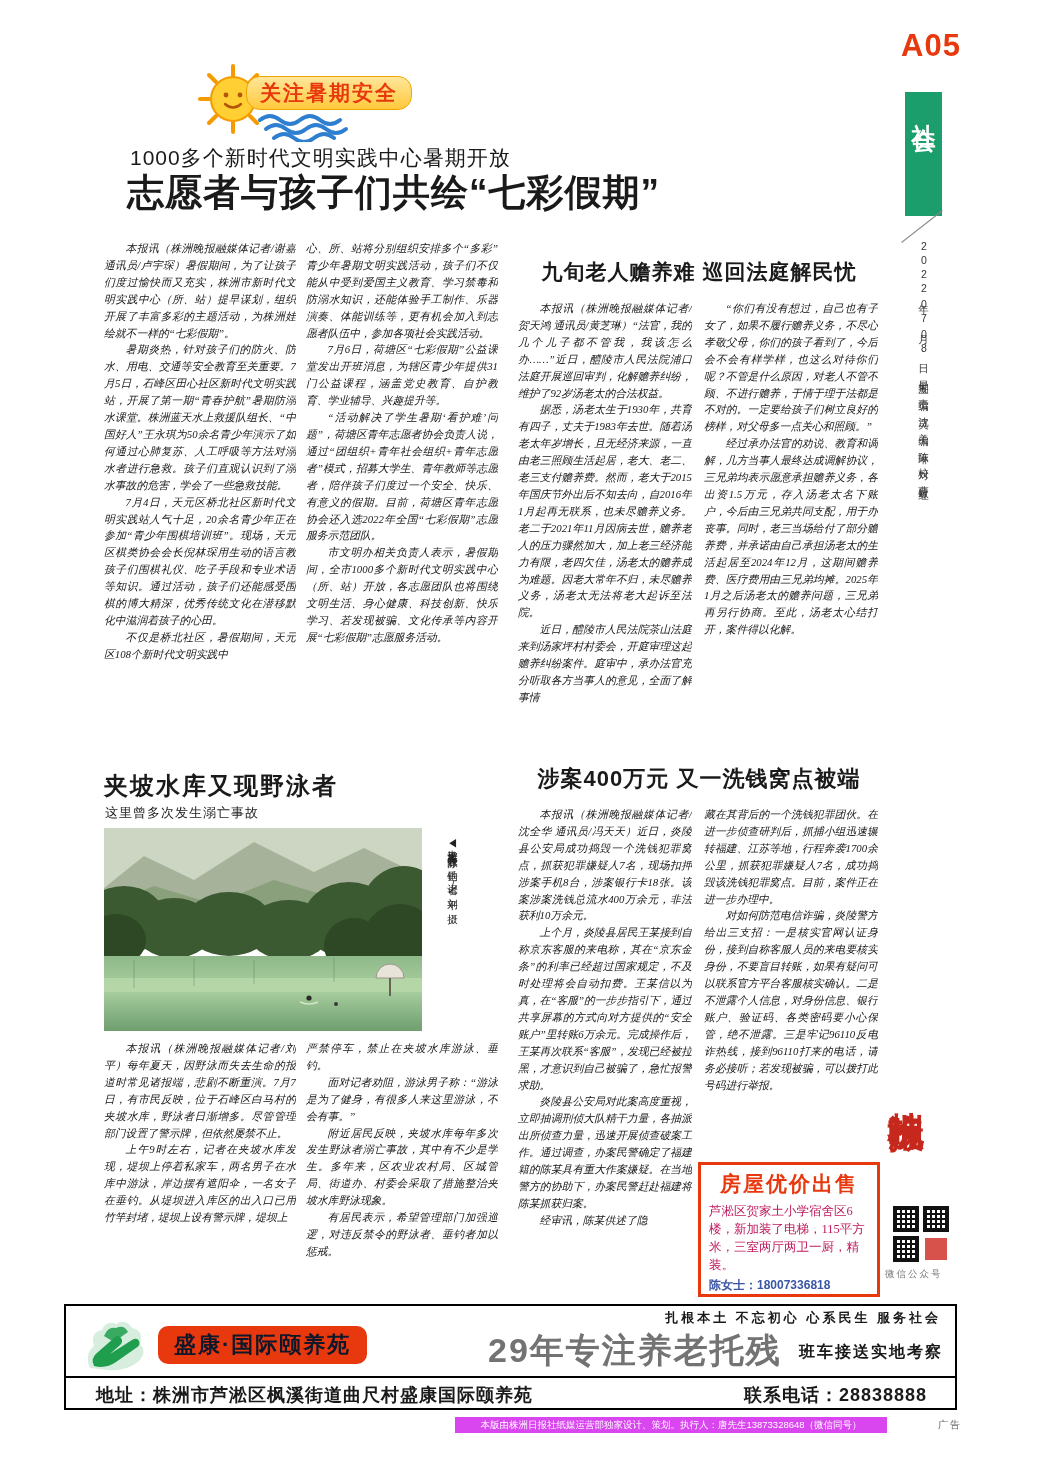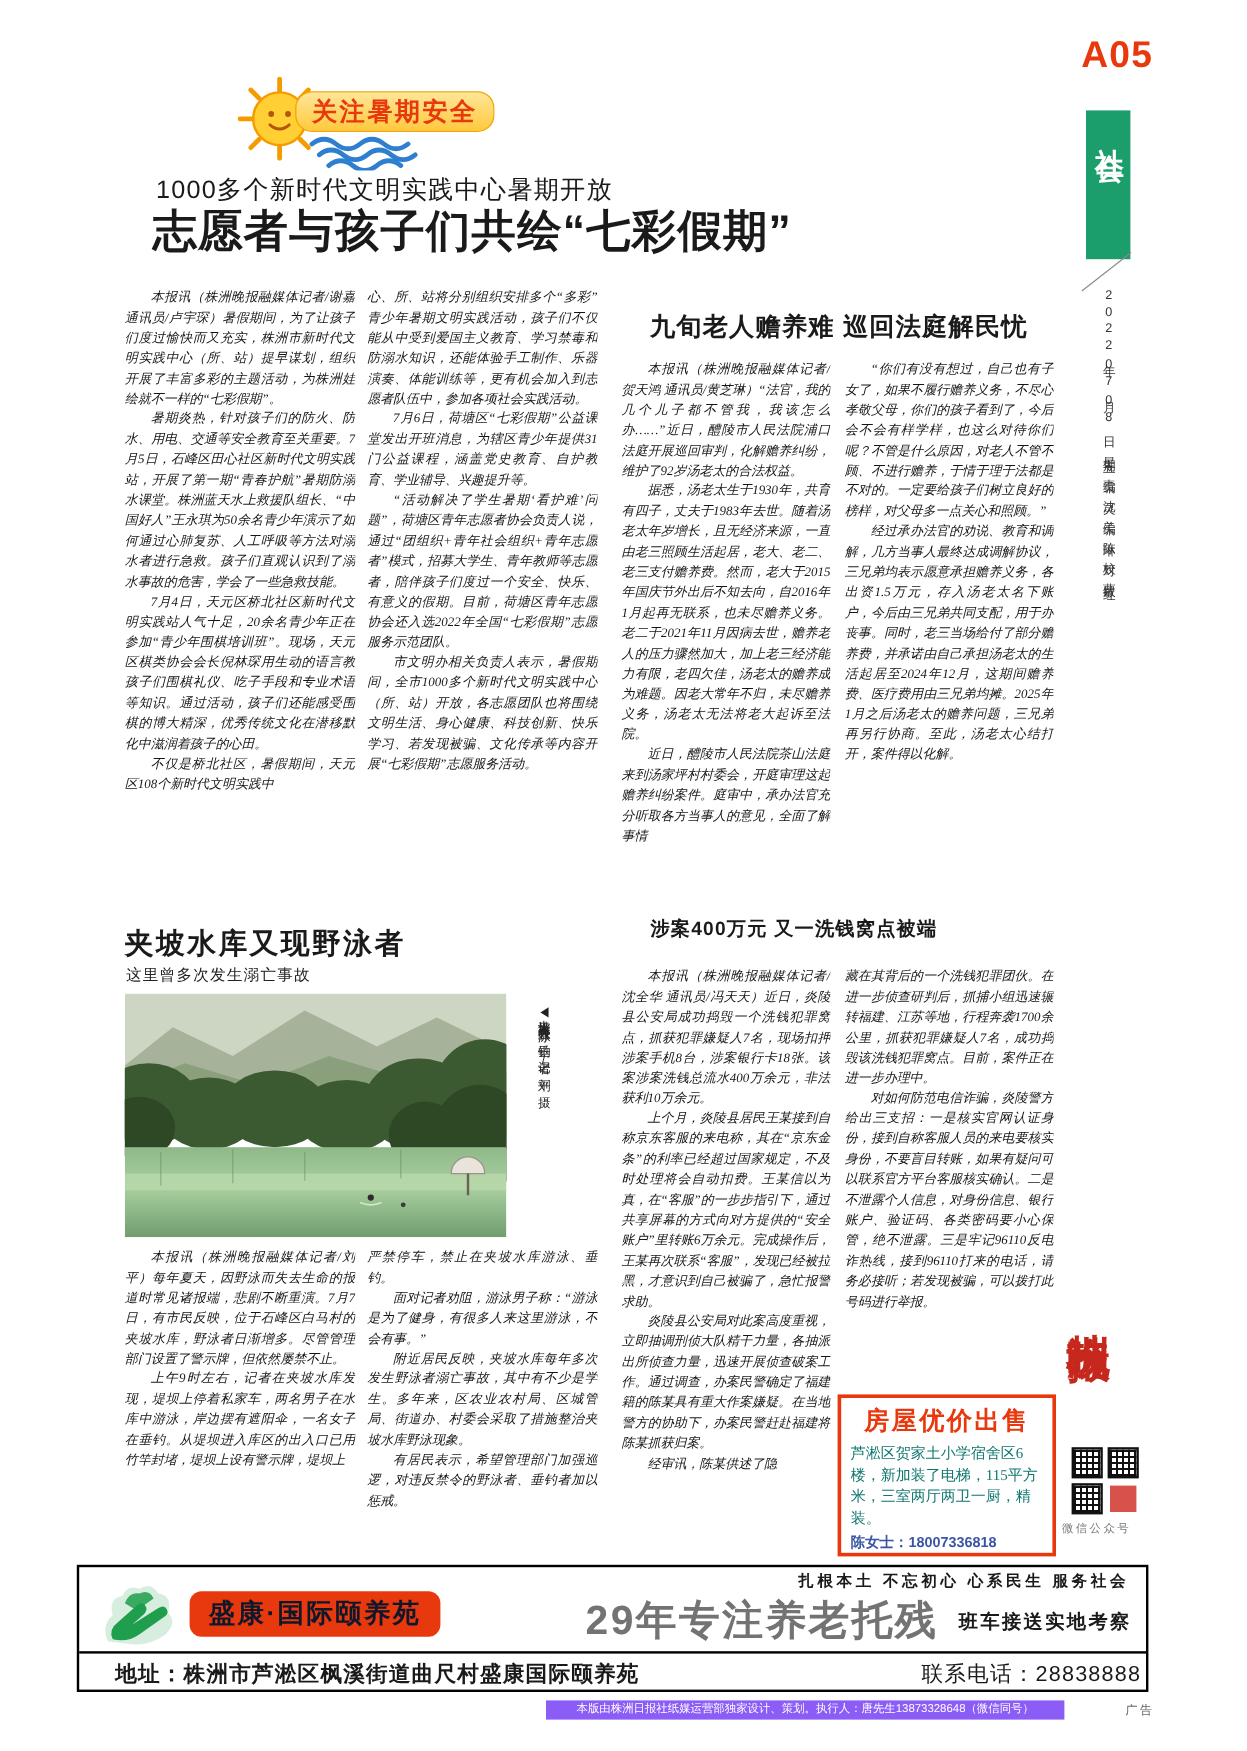--- a/index.html
+++ b/index.html
@@ -53,43 +53,43 @@
   .swim-head { left:104px; top:770px; font-size:24px; font-weight:900; letter-spacing:2px; }
   .swim-sub { left:105px; top:804px; font-size:13px; color:#222; letter-spacing:1px; }
   .photo-box { left:104px; top:828px; width:318px; height:203px; }
   .photo-box svg { display:block; width:100%; height:100%; }
   .photo-caption { left:428px; top:830px; width:32px; height:201px; writing-mode:vertical-rl; text-orientation:upright;
     font-size:10.5px; color:#222; letter-spacing:1px; }
   .swim-col1 { left:104px; top:1040px; width:192px; height:256px; }
   .swim-col2 { left:306px; top:1040px; width:192px; height:256px; }
 
   
-  .money-head { left:542px; top:764px; width:362px; text-align:left; font-size:16px; font-weight:900; letter-spacing:1px; }
+  .money-head { left:518px; top:764px; width:362px; text-align:center; font-size:22px; font-weight:900; letter-spacing:1px; }
   .money-col1 { left:518px; top:806px; width:174px; height:490px; }
   .money-col2 { left:704px; top:806px; width:174px; height:350px; }
 
   
   .house-ad { left:698px; top:1162px; width:182px; height:135px; border:3px solid #e8380d; padding:5px 8px; background:#fff; }
   .house-title { color:#e8380d; font-size:21px; font-weight:900; text-align:center; letter-spacing:2px; }
-  .house-body { font-family:"Liberation Serif", serif; font-size:12.5px; line-height:18px; margin-top:4px; color:#0f766e; }
+  .house-body { font-family:"Liberation Serif", serif; font-size:12.5px; line-height:18px; margin-top:4px; color:#be185d; }
   .house-contact { font-size:12px; color:#3a55a5; margin-top:3px; font-weight:700; }
 
   
   .banner { left:64px; top:1304px; width:893px; height:106px; border:2px solid #000; background:#fff; }
   .banner-slogan { position:absolute; right:14px; top:3px; font-size:13px; font-weight:700; letter-spacing:3px; }
   .hand-logo { position:absolute; left:14px; top:12px; }
   .brand-box { position:absolute; left:92px; top:20px; background:#e8380d; color:#0f172a; font-size:22px; font-weight:900;
     padding:4px 16px; border-radius:10px; letter-spacing:2px; white-space:nowrap; }
   .banner-tagline { position:absolute; left:422px; top:22px; font-size:34px; font-weight:900; letter-spacing:2px; color:#737373; white-space:nowrap; }
   .banner-shuttle { position:absolute; right:12px; top:36px; font-size:16px; font-weight:900; letter-spacing:2px; }
   .banner-divider { position:absolute; left:0; right:0; top:70px; border-top:2px solid #000; }
   .banner-address { position:absolute; left:30px; top:77px; font-size:18px; font-weight:700; letter-spacing:1px; }
-  .banner-phone { position:absolute; right:4px; top:77px; font-size:18px; font-weight:400; letter-spacing:1px;margin-left:33px; }
-
-  .footer-note { left:455px; top:1417px; width:432px; height:16px; background:#8b5cf6; color:#fff; font-size:9.5px;
+  .banner-phone { position:absolute; right:28px; top:77px; font-size:18px; font-weight:700; letter-spacing:1px;margin-left:33px; }
+
+  .footer-note { left:455px; top:1417px; width:432px; height:16px; background:#d946ef; color:#fff; font-size:9.5px;
     text-align:center; line-height:16px; white-space:nowrap; overflow:hidden; }
   .ad-mark { left:938px; top:1418px; font-size:10px; color:#666; letter-spacing:2px; }
 </style>
 </head>
 <body>
 
 <div id="page">
 
   <div class="abs pageno">A05</div>
   <div class="abs section-tab">社会</div>

